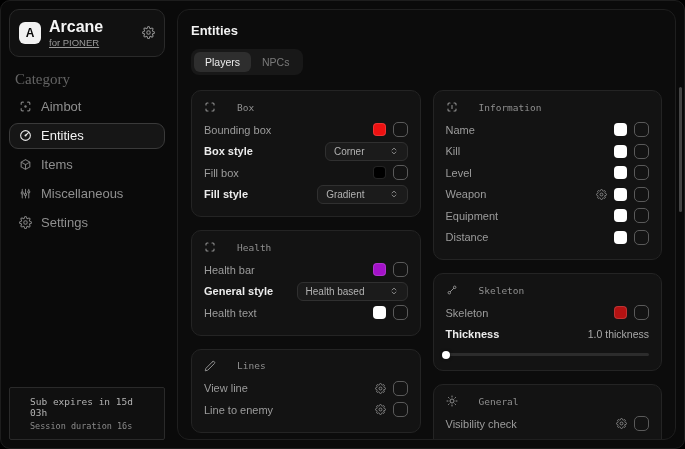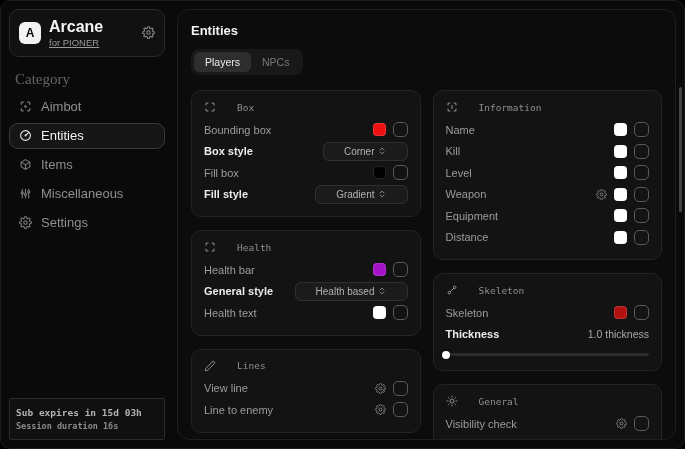--- a/index.html
+++ b/index.html
@@ -31,21 +31,21 @@
   .cat-label { font-size:15px; color:#646464; margin:14px 6px 6px;font-family:Liberation Serif, serif; }
   .nav { display:flex; flex-direction:column; gap:3px; }
   .nav-item { display:flex; align-items:center; gap:9px; height:26px; padding:0 9px;
               border:1px solid transparent; border-radius:9px; color:#8f8f8f; font-size:13px;
               background:transparent; cursor:pointer; text-align:left; }
   .nav-item .ico { color:#7e7e7e; }
   .nav-item.active { background:#161616; border-color:#3a3a3a; color:#f2f2f2; }
   .nav-item.active .ico { color:#e8e8e8; }
 
   .spacer { flex:1; }
-  .footer-card { border:1px solid #2a2a2a; background:#101010; border-radius:2px; padding:8px 6px;font-weight:bold; }
+  .footer-card { border:1px solid #2a2a2a; background:#101010; border-radius:2px; padding:8px 20px; }
   .foot1 { font-family:"DejaVu Sans Mono", monospace; font-size:9.5px; color:#b3b3b3; }
   .foot2 { font-family:"DejaVu Sans Mono", monospace; font-size:8.5px; color:#8a8a8a; margin-top:3px; }
 
   
   .main { flex:1; margin:8px 8px 8px 4px; background:#0c0c0c; border:1px solid #1f1f1f;
           border-radius:12px; padding:13px 13px 10px 13px; overflow:hidden; }
   .page-title { font-size:13px; font-weight:bold; color:#f2f2f2; }
   .tabs { display:inline-flex; gap:0; background:#181818; border-radius:8px; padding:3px; margin-top:11px;align-items:flex-end; }
   .tab { border:0; background:transparent; color:#7a7a7a; font-size:10.5px; padding:4px 11px;
          border-radius:6px; cursor:pointer; font-family:inherit; }
@@ -63,22 +63,22 @@
 
   .row { display:flex; align-items:center; min-height:21.5px; }
   .lbl { font-size:11px; color:#9c9c9c; }
   .lbl.em { color:#ececec; font-weight:bold; }
   .ctrls { margin-left:auto; display:flex; align-items:center; gap:7px; }
 
   .swatch { width:13px; height:13px; border-radius:4px; box-shadow:inset 0 0 0 1px rgba(255,255,255,.14); cursor:pointer; }
   .checkbox { width:15px; height:15px; border:1.5px solid #5a5a5a; border-radius:5px; background:transparent; cursor:pointer; }
   .mini-gear { color:#8b8b8b; cursor:pointer; }
 
-  .dropdown { display:inline-flex; align-items:center; gap:2px; background:#1b1b1b; border:1px solid #303030;
-              border-radius:6px; padding:3px 20px; color:#b2b2b2; font-size:10px; cursor:pointer; font-family:inherit; }
+  .dropdown { display:inline-flex; align-items:center; gap:24px; background:#1b1b1b; border:1px solid #303030;
+              border-radius:6px; padding:3px 8px; color:#b2b2b2; font-size:10px; cursor:pointer; font-family:inherit; }
   .dropdown .ico { color:#8a8a8a; }
 
   .val { margin-left:auto; font-size:10.5px; color:#a9a9a9; }
   .slider { position:relative; height:3px; background:#2c2c2c; border-radius:2px; margin-top:8px; margin-bottom:3px; cursor:pointer; }
   .slider-fill { position:absolute; left:0; top:0; bottom:0; background:#f2f2f2; border-radius:2px; }
   .slider-thumb { position:absolute; top:50%; width:8px; height:8px; background:#fff; border-radius:50%;
                   transform:translate(-50%,-50%); box-shadow:0 0 3px rgba(0,0,0,.6); }
 
   .scrollthumb { position:absolute; right:2px; top:86px; width:3px; height:125px; background:#454545; border-radius:2px; }
 </style>

